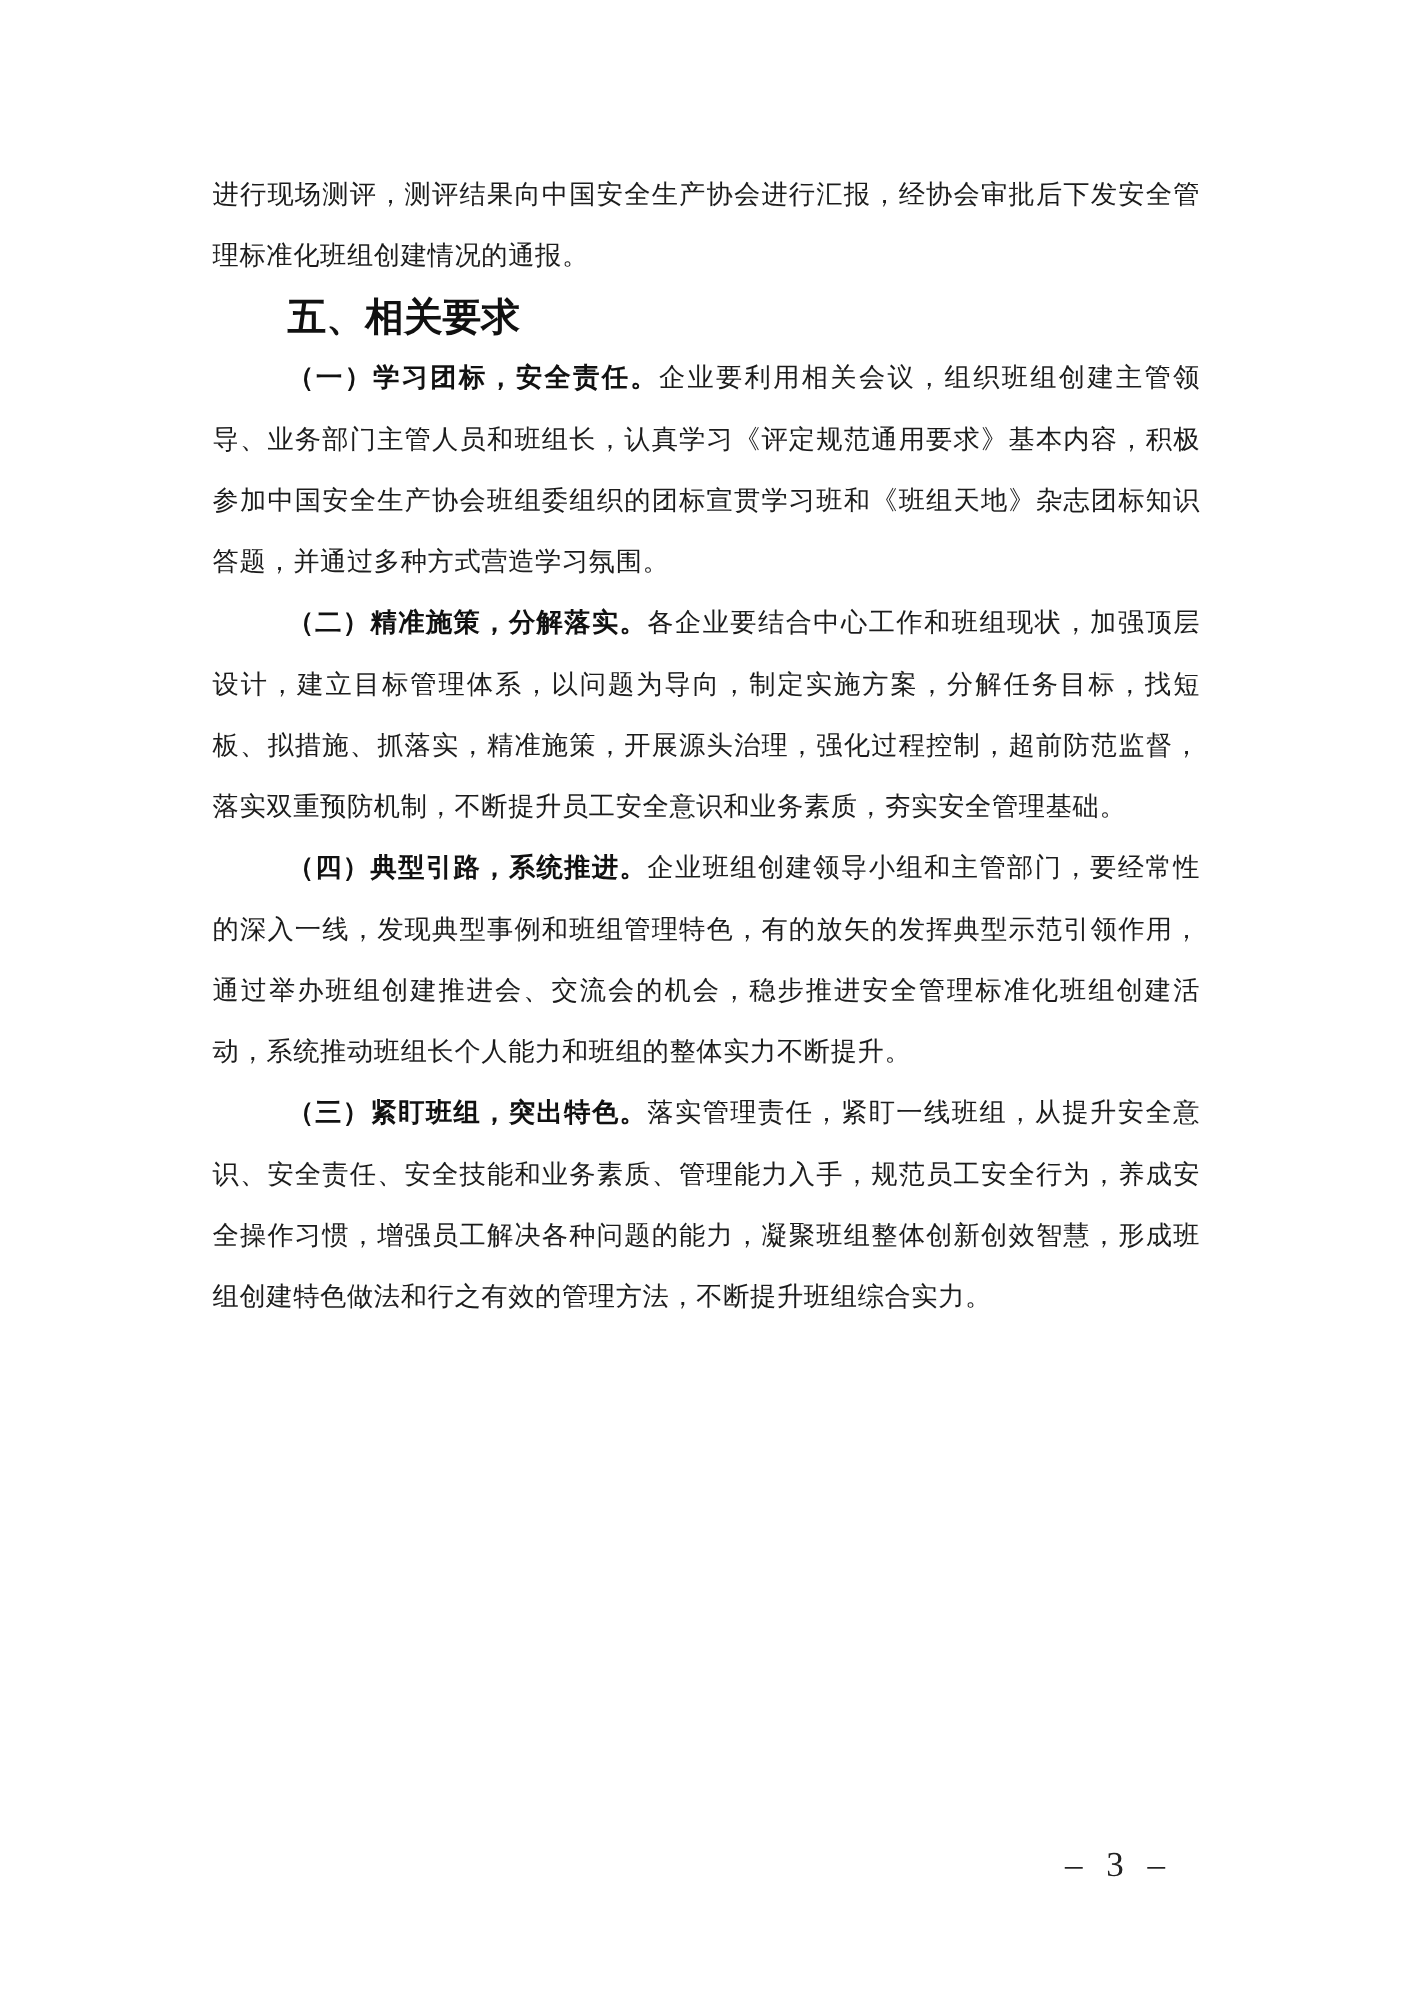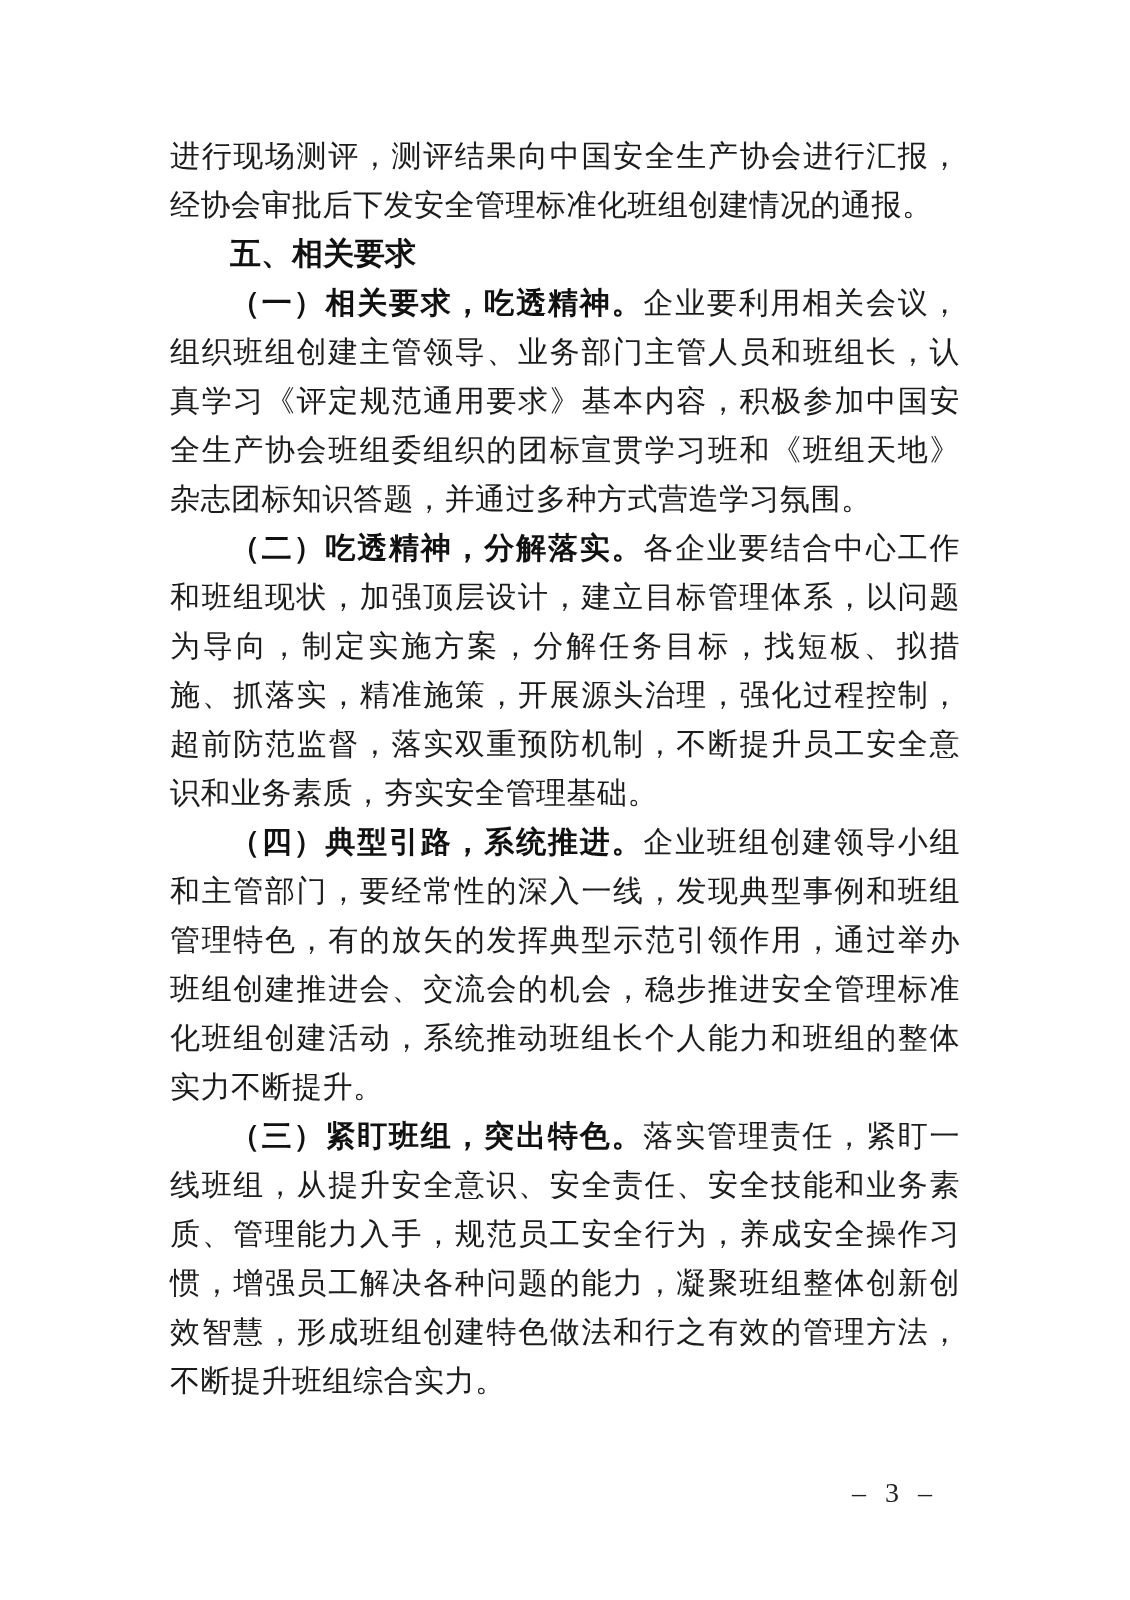--- a/index.html
+++ b/index.html
@@ -16,21 +16,21 @@
   }
   .text-block {
     position: absolute;
     left: 170px;
     top: 131px;
     width: 790px;
     color: #1c1c1c;
   }
   .body-para {
     margin: 0;
-    font-size: 30px;
+    font-size: 21px;
     line-height: 49px;
     text-align: justify;
     text-justify: inter-ideograph;
     letter-spacing: 0.5px;
   }
   .indent-2 {
     text-indent: 60px;
   }
   .section-heading {
     margin: 0;
@@ -58,23 +58,23 @@
 </style>
 </head>
 <body>
 
 <div class="text-block">
 
   <p class="body-para">进行现场测评，测评结果向中国安全生产协会进行汇报，经协会审批后下发安全管理标准化班组创建情况的通报。</p>
 
   <h2 class="section-heading">五、相关要求</h2>
 
-  <p class="body-para indent-2"><span class="item-lead">（一）相关要求，吃透精神。</span><span>企业要利用相关会议，组织班组创建主管领导、业务部门主管人员和班组长，认真学习《评定规范通用要求》基本内容，积极参加中国安全生产协会班组委组织的团标宣贯学习班和《班组天地》杂志团标知识答题，并通过多种方式营造学习氛围。</span></p>
+  <p class="body-para indent-2"><span class="item-lead">（一）学习团标，安全责任。</span><span>企业要利用相关会议，组织班组创建主管领导、业务部门主管人员和班组长，认真学习《评定规范通用要求》基本内容，积极参加中国安全生产协会班组委组织的团标宣贯学习班和《班组天地》杂志团标知识答题，并通过多种方式营造学习氛围。</span></p>
 
-  <p class="body-para indent-2"><span class="item-lead">（二）吃透精神，分解落实。</span><span>各企业要结合中心工作和班组现状，加强顶层设计，建立目标管理体系，以问题为导向，制定实施方案，分解任务目标，找短板、拟措施、抓落实，精准施策，开展源头治理，强化过程控制，超前防范监督，落实双重预防机制，不断提升员工安全意识和业务素质，夯实安全管理基础。</span></p>
+  <p class="body-para indent-2"><span class="item-lead">（二）精准施策，分解落实。</span><span>各企业要结合中心工作和班组现状，加强顶层设计，建立目标管理体系，以问题为导向，制定实施方案，分解任务目标，找短板、拟措施、抓落实，精准施策，开展源头治理，强化过程控制，超前防范监督，落实双重预防机制，不断提升员工安全意识和业务素质，夯实安全管理基础。</span></p>
 
   <p class="body-para indent-2"><span class="item-lead">（四）典型引路，系统推进。</span><span>企业班组创建领导小组和主管部门，要经常性的深入一线，发现典型事例和班组管理特色，有的放矢的发挥典型示范引领作用，通过举办班组创建推进会、交流会的机会，稳步推进安全管理标准化班组创建活动，系统推动班组长个人能力和班组的整体实力不断提升。</span></p>
 
   <p class="body-para indent-2"><span class="item-lead">（三）紧盯班组，突出特色。</span><span>落实管理责任，紧盯一线班组，从提升安全意识、安全责任、安全技能和业务素质、管理能力入手，规范员工安全行为，养成安全操作习惯，增强员工解决各种问题的能力，凝聚班组整体创新创效智慧，形成班组创建特色做法和行之有效的管理方法，不断提升班组综合实力。</span></p>
 
 </div>
 
 <div class="page-number">– 3 –</div>
 
 </body></html>

